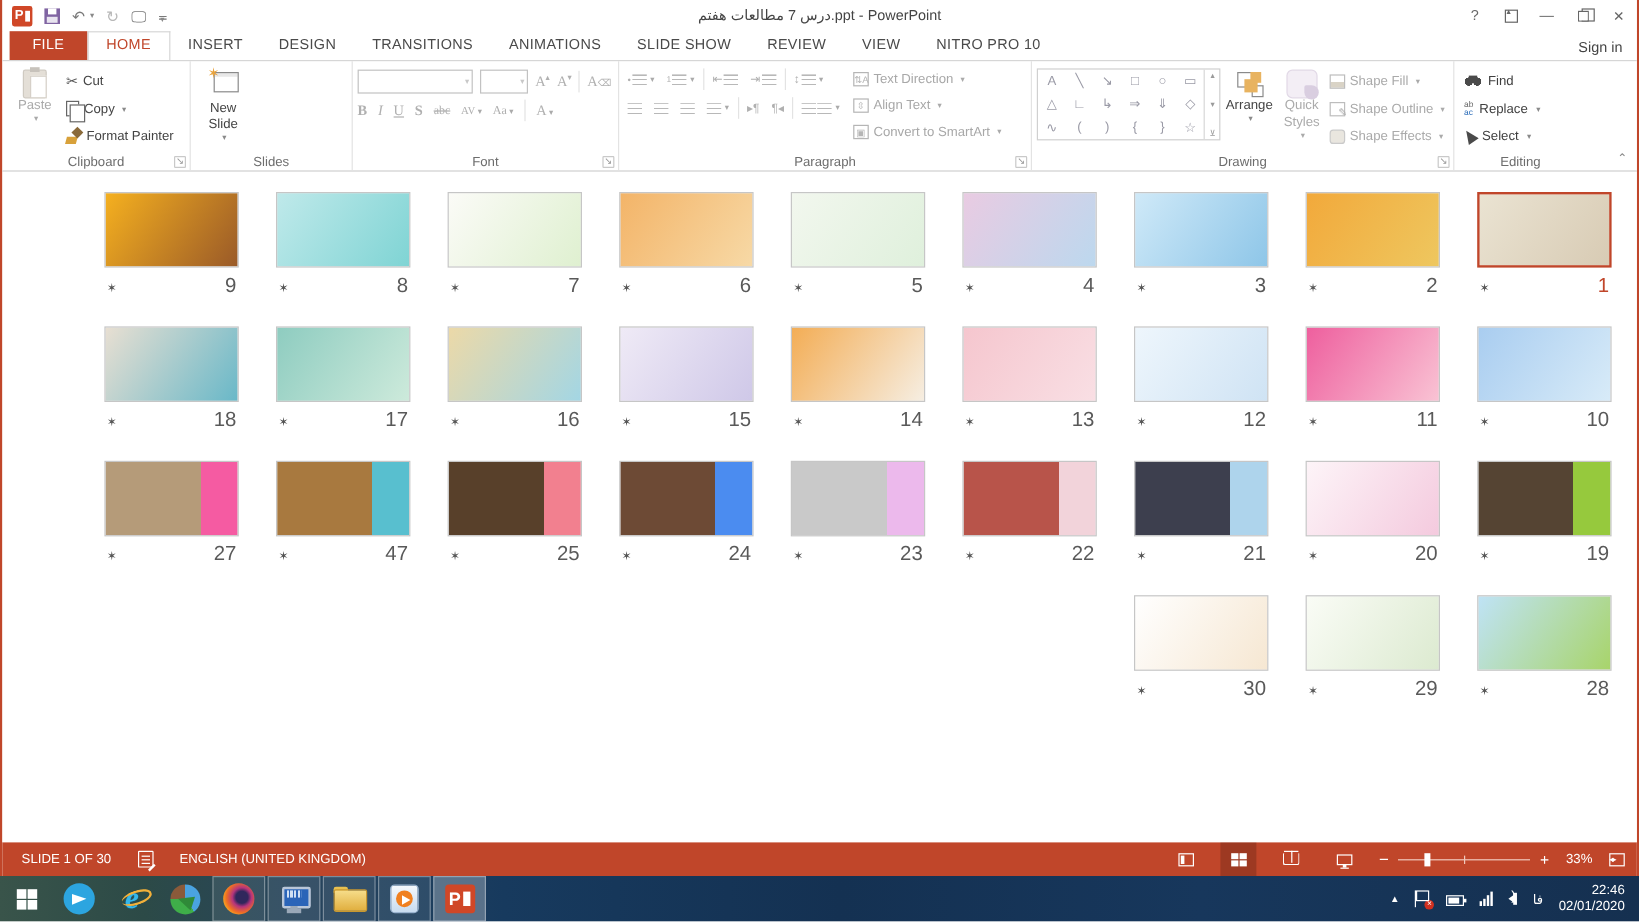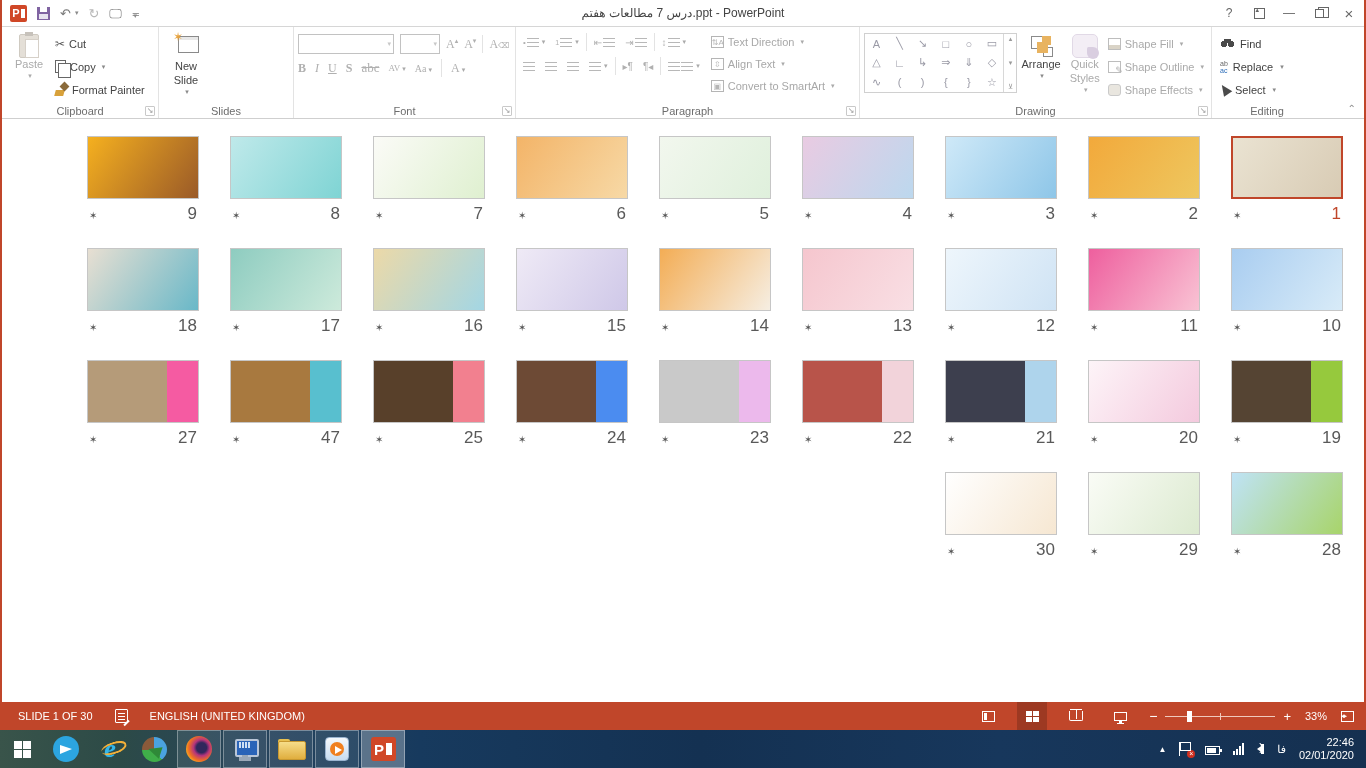--- a/index.html
+++ b/index.html
@@ -209,20 +209,35 @@
           <span class="ic-ribbonopt"></span>
         </span>
       <span class="wbtn">—</span>
       <span class="wbtn">
           <span class="ic-restore"></span>
         </span>
       <span class="wbtn" style="font-size:15px;">×</span>
     </div>
   </div>
 
+  <div class="tabrow">
+    <div class="tabs">
+        <div class="tab file">FILE</div>
+        <div class="tab active">HOME</div>
+        <div class="tab">INSERT</div>
+        <div class="tab">DESIGN</div>
+        <div class="tab">TRANSITIONS</div>
+        <div class="tab">ANIMATIONS</div>
+        <div class="tab">SLIDE SHOW</div>
+        <div class="tab">REVIEW</div>
+        <div class="tab">VIEW</div>
+        <div class="tab">NITRO PRO 10</div>
+      </div>
+    <span class="signin">Sign in</span>
+  </div>
 
   <div class="ribbon">
 
     <div class="rgroup" style="width:157px;">
       <div class="bigbtn dis">
         <span class="ic-paste"></span>
         <span>Paste</span>
           <span class="caret dis">▾</span>
       </div>
       <div class="smcol">
@@ -265,21 +280,21 @@
           <span class="fbtn">A<sup style="font-size:7px;">▴</sup></span>
           <span class="fbtn">A<sup style="font-size:7px;">▾</sup></span>
           <span class="sep-v"></span>
           <span class="fbtn">A<span style="font-size:8px;">⌫</span></span>
         </div>
         <div class="frow" style="gap:9px;">
           <span class="fbtn"><b>B</b></span>
           <span class="fbtn"><i>I</i></span>
           <span class="fbtn"><u>U</u></span>
           <span class="fbtn"><b>S</b></span>
-          <span class="fbtn" style="font-size:13px; text-decoration:line-through;">abc</span>
+          <span class="fbtn" style="font-size:10px; text-decoration:line-through;">abc</span>
           <span class="fbtn" style="font-size:9px;"><span>AV</span><span class="caret dis">▾</span></span>
           <span class="fbtn" style="font-size:10px;"><span>Aa</span><span class="caret dis">▾</span></span>
           <span class="sep-v"></span>
           <span class="fbtn"><span>A</span><span class="caret dis">▾</span></span>
         </div>
       </div>
       <div class="glabel">Font</div>
       <span class="launcher">↘</span>
     </div>
 

